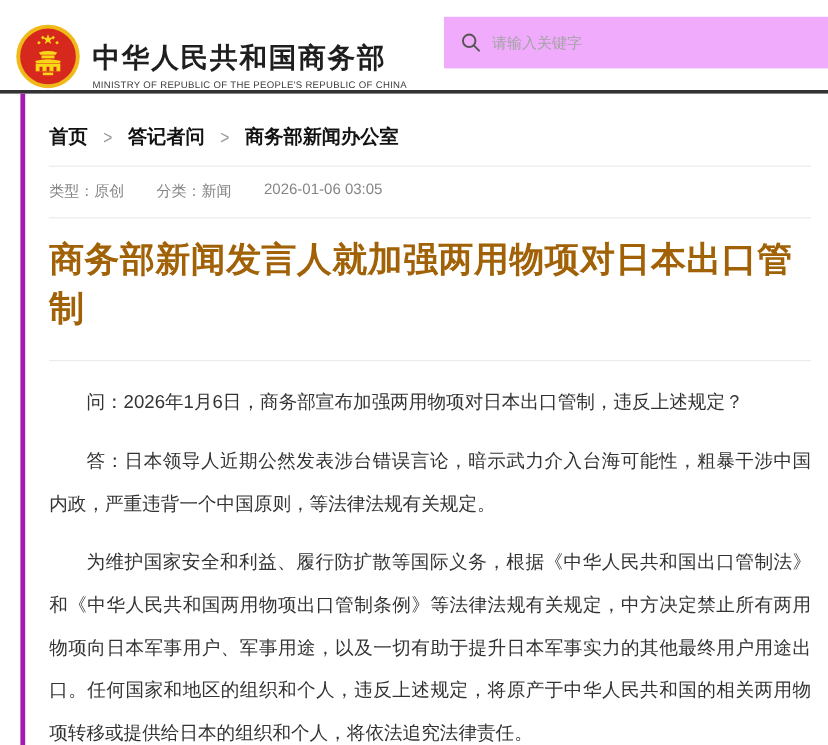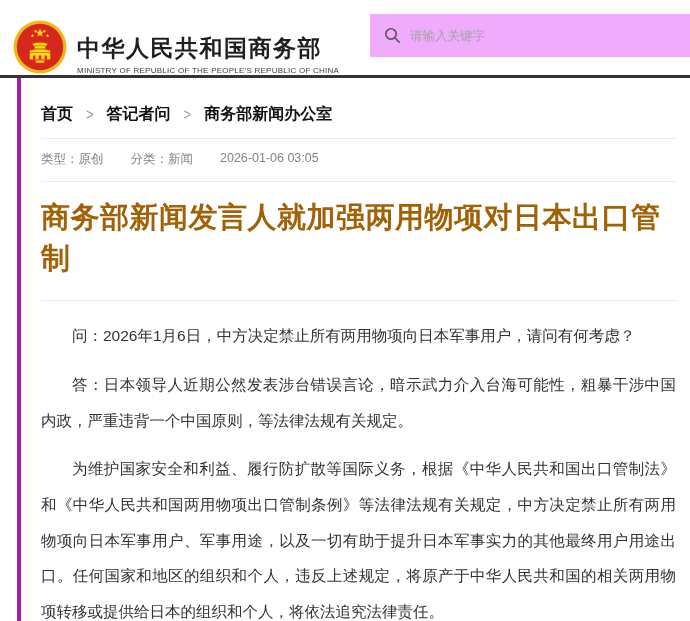--- a/index.html
+++ b/index.html
@@ -193,21 +193,21 @@
 
   <div class="divider"></div>
 
   <h1 class="article-title">
     <div>商务部新闻发言人就加强两用物项对日本出口管制</div>
   </h1>
 
   <div class="divider d3"></div>
 
   <article class="article-body">
-    <p>问：2026年1月6日，中方决定禁止所有两用物项向日本军事用户，请问有何考虑？</p>
+    <p>问：2026年1月6日，商务部宣布加强两用物项对日本出口管制，违反上述规定？</p>
     <p>答：日本领导人近期公然发表涉台错误言论，暗示武力介入台海可能性，粗暴干涉中国内政，严重违背一个中国原则，等法律法规有关规定。</p>
     <p>为维护国家安全和利益、履行防扩散等国际义务，根据《中华人民共和国出口管制法》和《中华人民共和国两用物项出口管制条例》等法律法规有关规定，中方决定禁止所有两用物项向日本军事用户、军事用途，以及一切有助于提升日本军事实力的其他最终用户用途出口。任何国家和地区的组织和个人，违反上述规定，将原产于中华人民共和国的相关两用物项转移或提供给日本的组织和个人，将依法追究法律责任。</p>
   </article>
 
   <div class="watermark">
     <svg width="26" height="21" viewBox="0 0 26 21" fill="none" stroke="#d2d2d2" stroke-width="1.5" aria-hidden="true">
       <path d="M14.5 9 C16 5.5, 11.5 4.5, 8.5 7 C5 9.8, 2.5 13.5, 4.5 16 C7 19.2, 13.5 19, 16 16.2 C18 14, 17 11, 14.5 9 Z"></path>
       <circle cx="9.5" cy="13.5" r="2.4"></circle>
       <path d="M17.5 6.5 C19.5 4, 23 4.5, 24.5 7.5"></path>
       <path d="M17.5 9.5 C18.8 8.2, 20.8 8.6, 21.5 10.3"></path>

